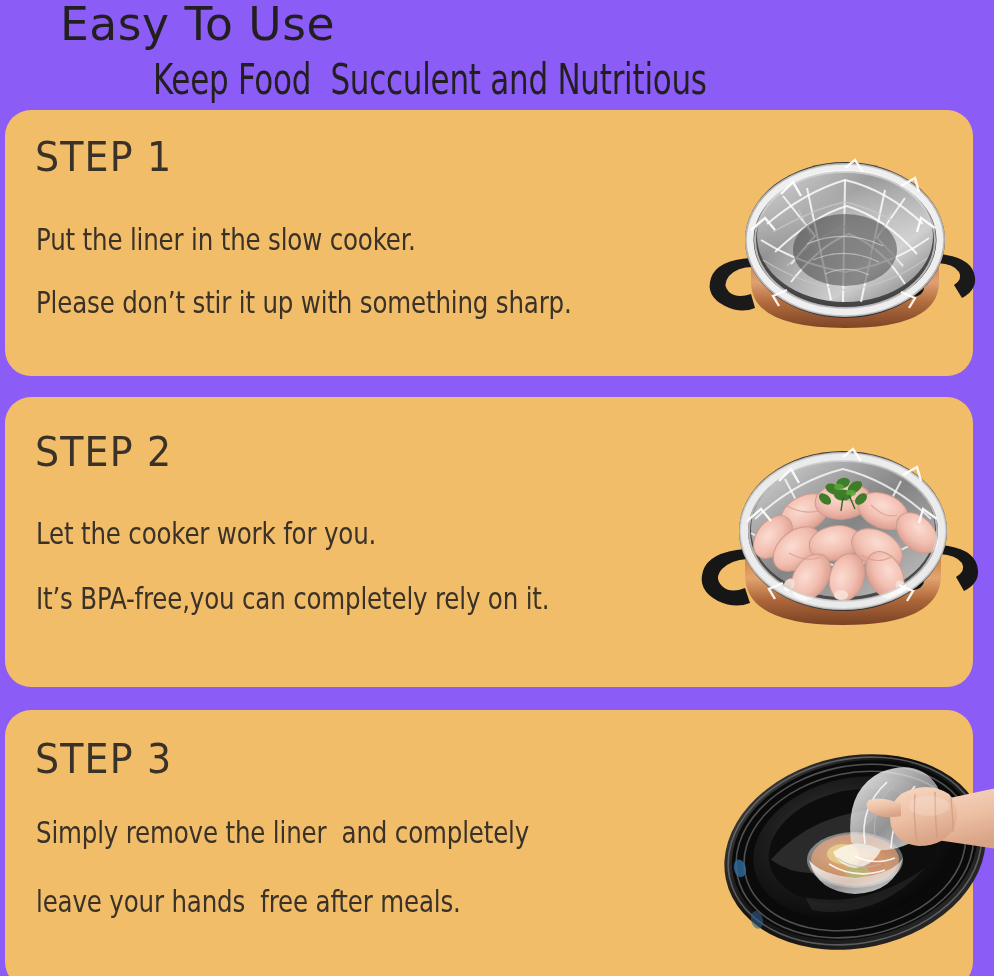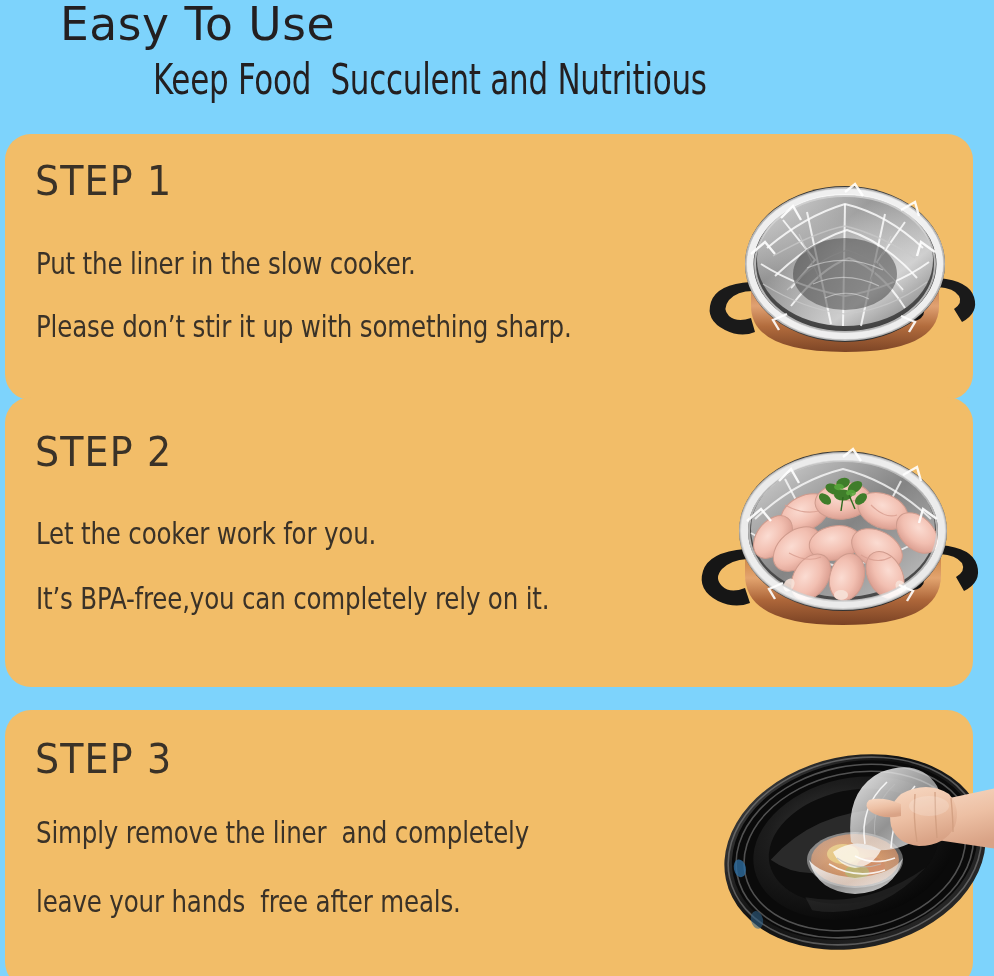--- a/index.html
+++ b/index.html
@@ -10,21 +10,21 @@
     height: 976px;
     background: #ffffff;
     font-family: "DejaVu Sans", sans-serif;
     overflow: hidden;
   }
 
   #page {
     position: relative;
     width: 994px;
     height: 976px;
-    background: #7dd3fc;
+    background: #8b5cf6;
     text-align: center;
   }
 
   
   .title {
     position: absolute;
     left: 60px;
     top: -4px;
     font-family: "DejaVu Sans", sans-serif;
     font-size: 47px;
@@ -52,21 +52,21 @@
 
   
   .panel {
     position: absolute;
     left: 5px;
     width: 968px;
     background: #f2bd68;
     border-radius: 26px;
     overflow: visible;
   }
-  .panel-1 { top: 134px;  height: 266px; }
+  .panel-1 { top: 110px;  height: 266px; }
   .panel-2 { top: 397px;  height: 290px; }
   .panel-3 { top: 710px;  height: 278px; }
 
   .panel-clip {
     position: absolute;
     inset: 0;
     border-radius: 26px;
     overflow: hidden;
   }
 

